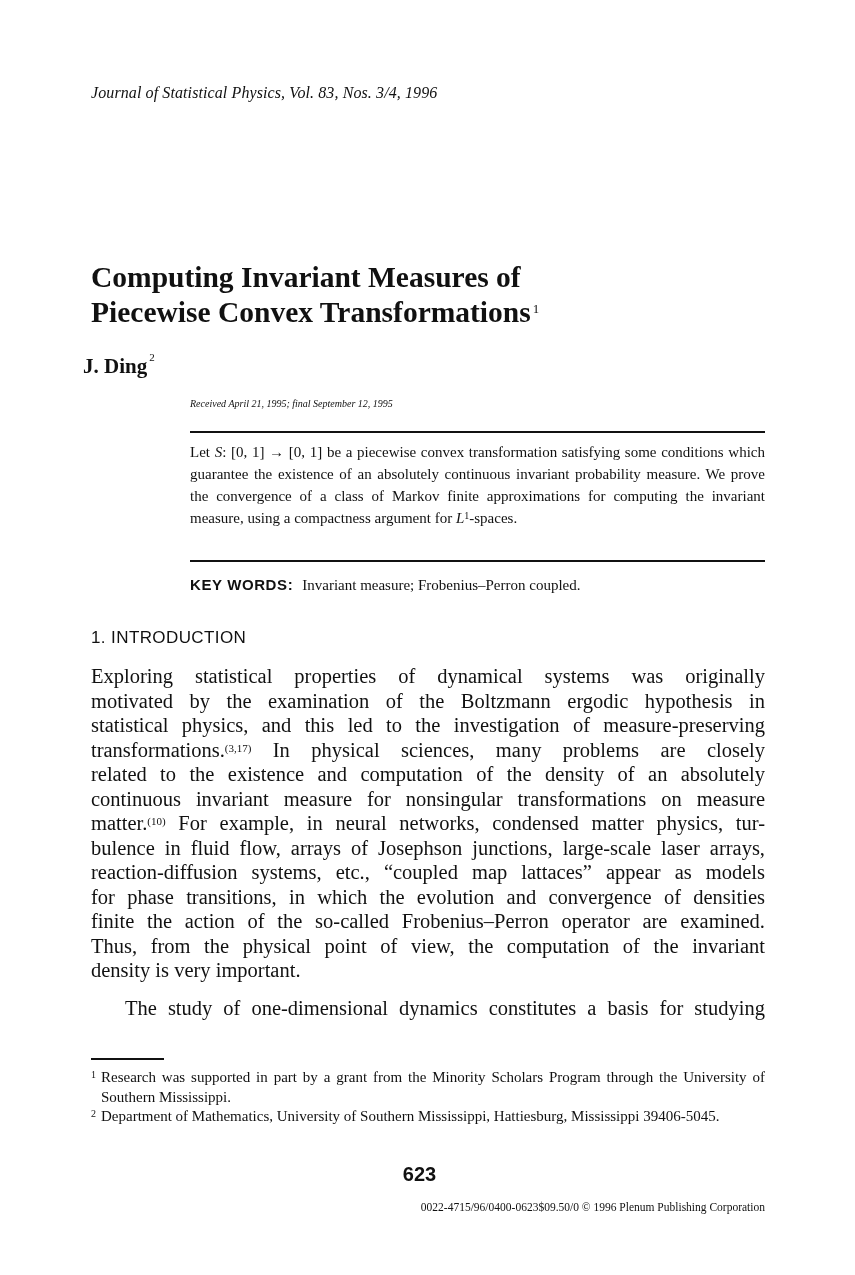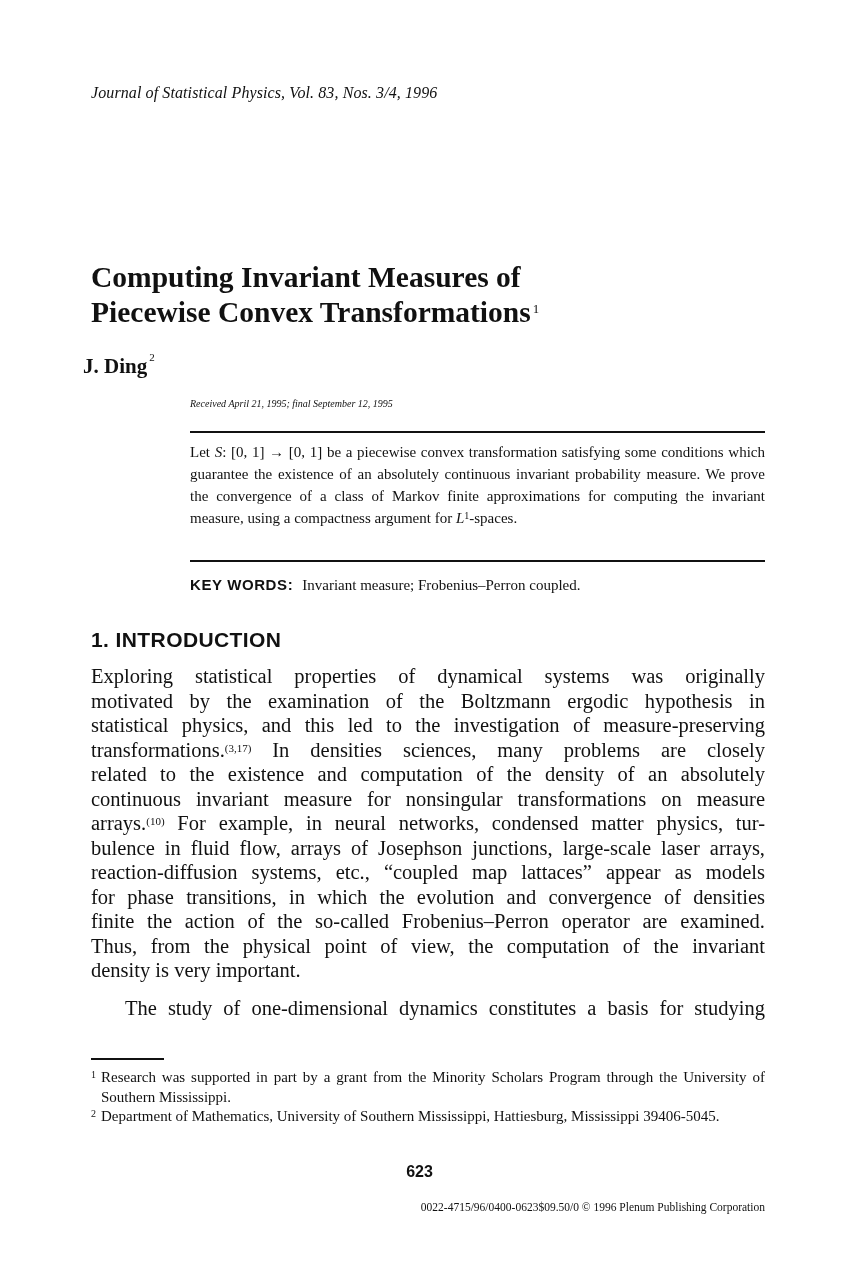--- a/index.html
+++ b/index.html
@@ -83,22 +83,22 @@
     font-family: "Liberation Sans", "DejaVu Sans", sans-serif;
     font-weight: bold;
     font-size: 15px;
     letter-spacing: 0.6px;
     margin-right: 9px;
   }
 
   .section-heading {
     left: 91px; top: 628px;
     font-family: "Liberation Sans", "DejaVu Sans", sans-serif;
-    font-weight: bold;
-    font-size: 21px;
+    font-weight: normal;
+    font-size: 17px;
     letter-spacing: 0.4px;
     white-space: nowrap;
   }
 
   .body-text {
     left: 91px; top: 664px;
     width: 674px;
     font-size: 20.5px;
     line-height: 24.5px;
     text-align: justify;
@@ -135,21 +135,21 @@
   .footnote .fn-mark {
     position: absolute; left: 0; top: -3px;
     font-size: 10px;
   }
 
   .page-number {
     left: 0; width: 855px; top: 1163px;
     text-align: center;
     font-family: "Liberation Sans", "DejaVu Sans", sans-serif;
     font-weight: bold;
-    font-size: 16px;
+    font-size: 20px;
   }
   .page-number span { position: relative; left: -8px; }
 
   .copyright {
     right: 90px; top: 1201px;
     font-size: 11.5px;
     white-space: nowrap;
     padding-left: 32px;
   }
 </style>
@@ -174,24 +174,24 @@
 <div class="abs rule" style="top: 560px;"></div>
 
 <div class="abs keywords"><span class="kw-label">KEY WORDS:</span><span>Invariant measure; Frobenius–Perron coupled.</span></div>
 
 <div class="abs section-heading">1. INTRODUCTION</div>
 
 <div class="abs body-text">
   <span class="line">Exploring statistical properties of dynamical systems was originally</span>
   <span class="line">motivated by the examination of the Boltzmann ergodic hypothesis in</span>
   <span class="line">statistical physics, and this led to the investigation of measure-preserving</span>
-  <span class="line"><span>transformations.</span><sup>(3,17)</sup><span> In densities sciences, many problems are closely</span></span>
+  <span class="line"><span>transformations.</span><sup>(3,17)</sup><span> In physical sciences, many problems are closely</span></span>
   <span class="line">related to the existence and computation of the density of an absolutely</span>
   <span class="line">continuous invariant measure for nonsingular transformations on measure</span>
-  <span class="line"><span>arrays.</span><sup>(10)</sup><span> For example, in neural networks, condensed matter physics, tur-</span></span>
+  <span class="line"><span>matter.</span><sup>(10)</sup><span> For example, in neural networks, condensed matter physics, tur-</span></span>
   <span class="line">bulence in fluid flow, arrays of Josephson junctions, large-scale laser arrays,</span>
   <span class="line">reaction-diffusion systems, etc., “coupled map lattaces” appear as models</span>
   <span class="line">for phase transitions, in which the evolution and convergence of densities</span>
   <span class="line">finite the action of the so-called Frobenius–Perron operator are examined.</span>
   <span class="line">Thus, from the physical point of view, the computation of the invariant</span>
   <span class="line last">density is very important.</span>
   <span class="line indent">The study of one-dimensional dynamics constitutes a basis for studying</span>
 </div>
 
 <div class="abs footnote-rule"></div>

